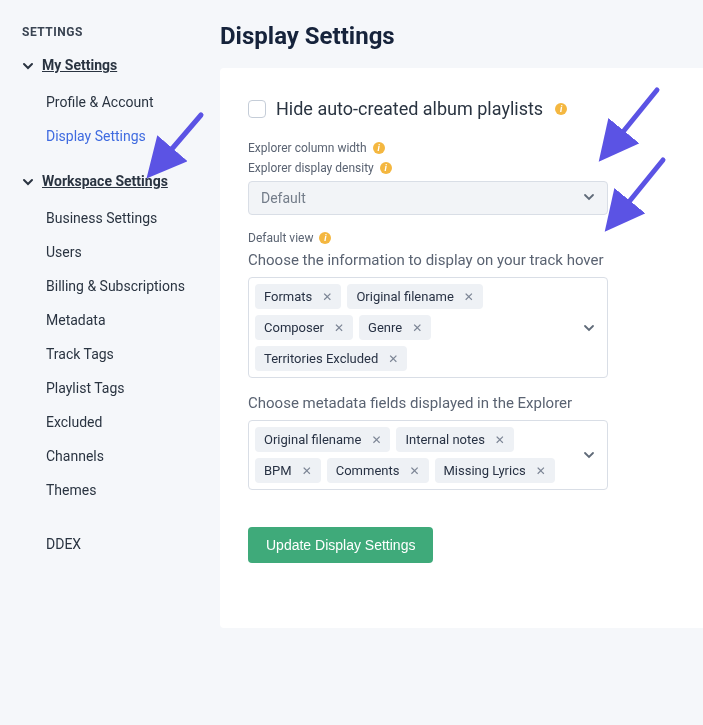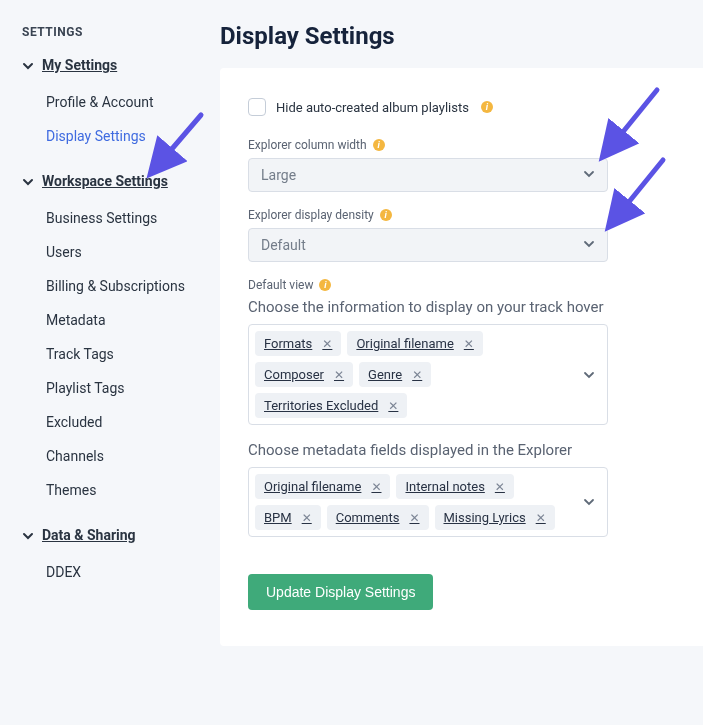--- a/index.html
+++ b/index.html
@@ -65,21 +65,21 @@
   margin-bottom: 22px;
 }
 .checkbox {
   width: 18px;
   height: 18px;
   border: 1.5px solid #c5cdd8;
   border-radius: 4px;
   cursor: pointer;
 }
 .checkbox-label {
-  font-size: 13px;
+  font-size: 18px;
   color: #2a3441;
 }
 .info-icon {
   width: 12px;
   height: 12px;
   border-radius: 50%;
   background: #f4b740;
   color: #fff;
   display: inline-flex;
   align-items: center;
@@ -136,21 +136,20 @@
 }
 .tag {
   background: #eef1f5;
   color: #283244;
   font-size: 13px;
   padding: 5px 9px;
   border-radius: 4px;
   display: flex;
   align-items: center;
   gap: 10px;
-  text-decoration: underline;
 }
 .tag .x {
   color: #7b8494;
   font-size: 12px;
   cursor: pointer;
 }
 .tag-chev {
   display: flex;
   align-items: center;
   justify-content: center;
@@ -207,50 +206,38 @@
       <div class="nav-item">Billing &amp; Subscriptions</div>
       <div class="nav-item">Metadata</div>
       <div class="nav-item">Track Tags</div>
       <div class="nav-item">Playlist Tags</div>
       <div class="nav-item">Excluded</div>
       <div class="nav-item">Channels</div>
       <div class="nav-item">Themes</div>
     </div>
 
     <div class="nav-group">
-      <div class="nav-section">
-        <span class="chev"><svg viewBox="0 0 12 12">
-                <path d="M2 4l4 4 4-4" stroke="#2a3441" stroke-width="2" fill="none" stroke-linecap="round"></path>
-              </svg></span>
-        <span>Data &amp; Sharing</span>
-      </div>
       <div class="nav-item">DDEX</div>
     </div>
   </aside>
 
   <main class="main">
     <h1 class="page-title">Display Settings</h1>
 
     <div class="panel">
 
       <div class="checkbox-row">
         <div class="checkbox"></div>
         <span class="checkbox-label">Hide auto-created album playlists</span>
         <span class="info-icon">i</span>
       </div>
 
       <div class="field-label">
         <span>Explorer column width</span>
         <span class="info-icon">i</span>
-      </div>
-      <div class="select-box">
-        <span>Large</span>
-        <span class="chev"><svg viewBox="0 0 12 12">
-                <path d="M2 4l4 4 4-4" stroke="currentColor" stroke-width="1.8" fill="none" stroke-linecap="round"></path>
-              </svg></span>
       </div>
 
       <div class="field-label">
         <span>Explorer display density</span>
         <span class="info-icon">i</span>
       </div>
       <div class="select-box">
         <span>Default</span>
         <span class="chev"><svg viewBox="0 0 12 12">
                 <path d="M2 4l4 4 4-4" stroke="currentColor" stroke-width="1.8" fill="none" stroke-linecap="round"></path>

